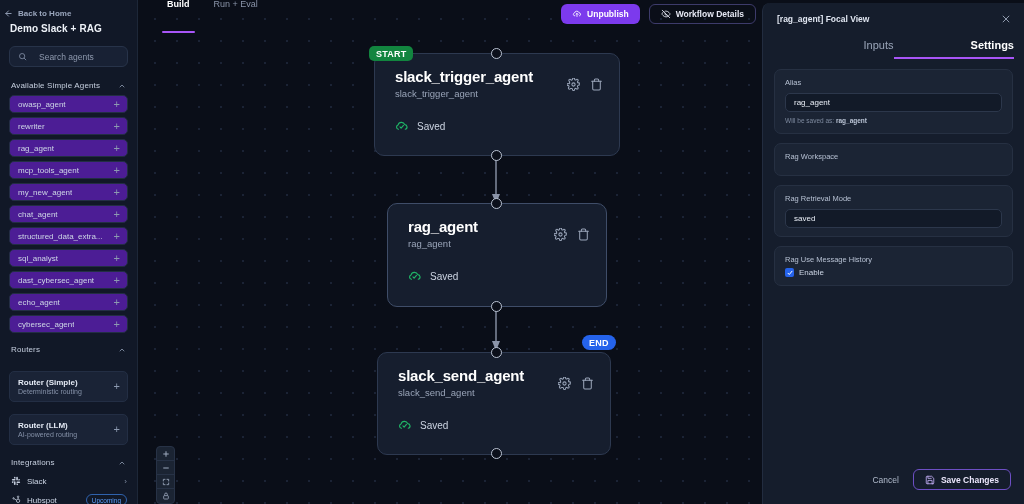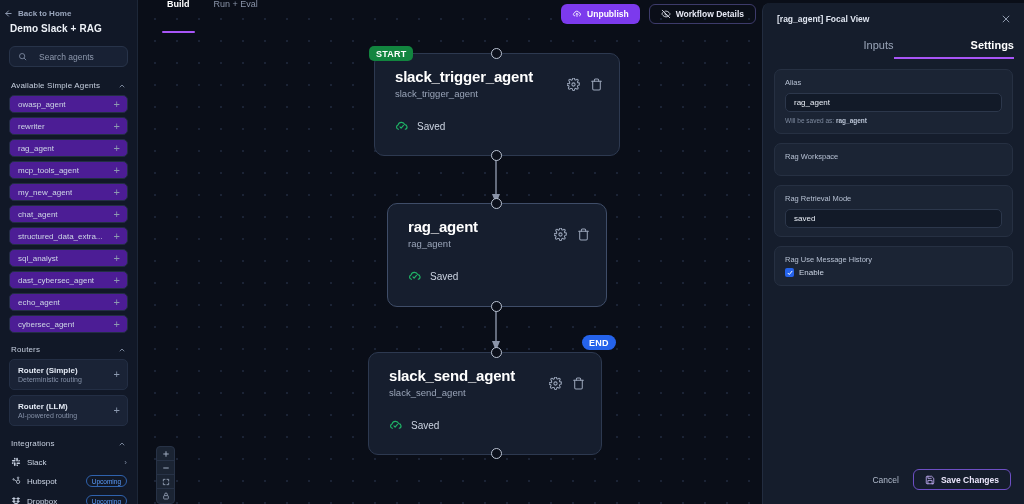--- a/index.html
+++ b/index.html
@@ -54,21 +54,21 @@
     background: #4c1d95; border: 1px solid #232e44; border-radius: 5px;
     display: flex; align-items: center; justify-content: space-between;
     padding: 0 7px 0 8px; cursor: pointer;
   }
   .sb-item .nm {
     font-size: 8px; color: #cdd6e6; white-space: nowrap;
     overflow: hidden; text-overflow: ellipsis;
   }
   .plus { color: #8d9ab1; font-size: 11px; line-height: 1; flex: 0 0 auto; }
   .sb-router {
-    margin: 0 9px 5px 9px; min-height: 31px;
+    margin: 12px 9px 5px 9px; min-height: 31px;
     background: #1a2336; border: 1px solid #232e44; border-radius: 5px;
     display: flex; align-items: center; justify-content: space-between;
     padding: 3px 7px 3px 8px; cursor: pointer;
   }
   .sb-router .rt { font-size: 8px; font-weight: bold; color: #e3e9f4; }
   .sb-router .rs { font-size: 7px; color: #8591a8; margin-top: 1px; }
   .sb-integ {
     display: flex; align-items: center; gap: 6px;
     padding: 4px 10px 4px 11px; cursor: pointer;
   }
@@ -448,21 +448,21 @@
           <path d="M17.5 17.5a4 4 0 00-.8-7.9A6 6 0 005.3 10.2 3.8 3.8 0 006 17.6"></path>
           <polyline points="8.5 13.5 10.5 15.5 14.5 11"></polyline>
         </svg>
         <span class="tx">Saved</span>
       </div>
     </div>
     <div class="port" style="left:353px; top:198px;"></div>
     <div class="port" style="left:353px; top:301px;"></div>
 
     <div class="tag end" style="left:444px; top:335px;">END</div>
-    <div class="node" style="left:230px; top:352px; width:234px; height:103px;">
+    <div class="node" style="left:239px; top:352px; width:234px; height:103px;">
       <div class="node-title">slack_send_agent</div>
       <div class="node-sub">slack_send_agent</div>
       <div class="node-icons" style="right:16px; top:24px;">
         <svg viewBox="0 0 24 24" fill="none" stroke="currentColor" stroke-width="1.9">
           <circle cx="12" cy="12" r="3"></circle>
           <path d="M19.4 15a1.6 1.6 0 00.3 1.8l.1.1a2 2 0 11-2.8 2.8l-.1-.1a1.6 1.6 0 00-1.8-.3 1.6 1.6 0 00-1 1.5V21a2 2 0 11-4 0v-.1A1.6 1.6 0 008 19.4a1.6 1.6 0 00-1.8.3l-.1.1a2 2 0 11-2.8-2.8l.1-.1a1.6 1.6 0 00.3-1.8 1.6 1.6 0 00-1.5-1H2a2 2 0 110-4h.1A1.6 1.6 0 004.6 8a1.6 1.6 0 00-.3-1.8l-.1-.1a2 2 0 112.8-2.8l.1.1A1.6 1.6 0 009 3.7h.1a1.6 1.6 0 001-1.5V2a2 2 0 114 0v.1a1.6 1.6 0 001 1.5 1.6 1.6 0 001.8-.3l.1-.1a2 2 0 112.8 2.8l-.1.1a1.6 1.6 0 00-.3 1.8v.1a1.6 1.6 0 001.5 1H22a2 2 0 110 4h-.1a1.6 1.6 0 00-1.5 1z"></path>
         </svg>
         <svg viewBox="0 0 24 24" fill="none" stroke="currentColor" stroke-width="1.9" stroke-linecap="round" stroke-linejoin="round">
           <polyline points="3 6 5 6 21 6"></polyline>
           <path d="M19 6v14a2 2 0 01-2 2H7a2 2 0 01-2-2V6m3 0V4a2 2 0 012-2h4a2 2 0 012 2v2"></path>

